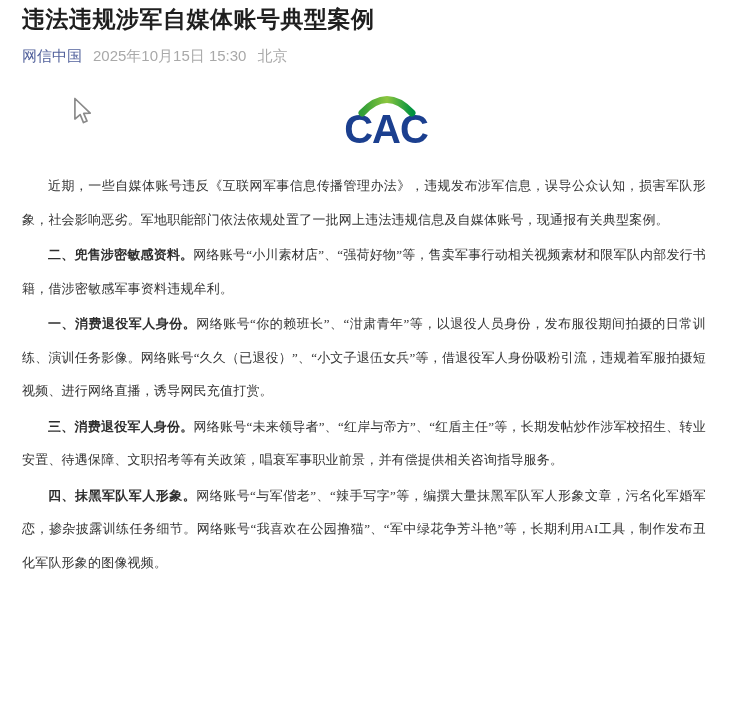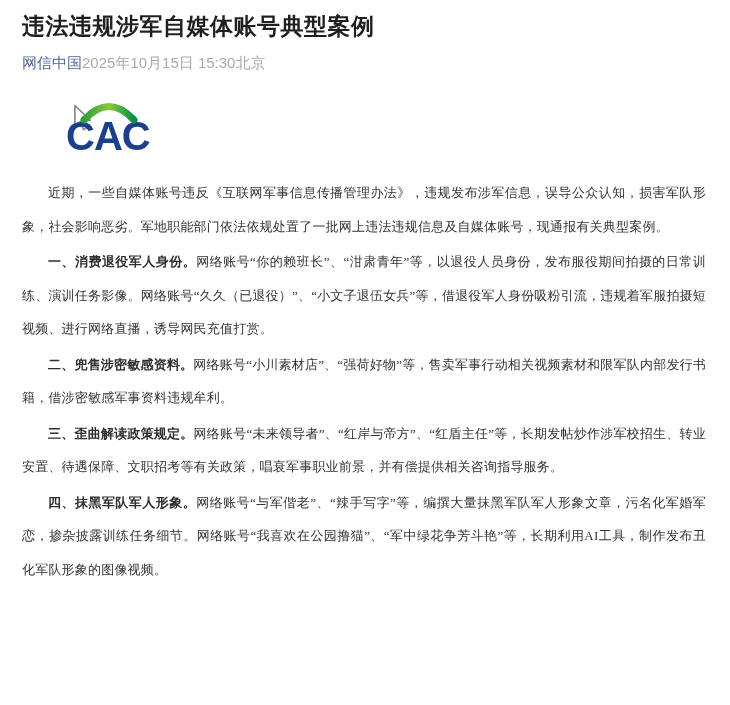--- a/index.html
+++ b/index.html
@@ -13,48 +13,49 @@
   }
   .page {
     box-sizing: border-box;
     width: 730px;
     height: 705px;
     padding: 0 24px 0 22px;
     background: #ffffff;
   }
   .title {
     margin: 0;
-    padding-top: 11px;
+    padding-top: 4px;
     font-size: 23px;
     line-height: 30px;
     font-weight: bold;
     color: #1f1f1f;
     letter-spacing: 0.5px;
   }
   .meta {
     margin-top: 13px;
     font-size: 15px;
     color: #a9a9a9;
     display: flex;
     align-items: baseline;
+    gap: 11px;
     white-space: nowrap;
   }
   .meta .source {
     color: #53629c;
     text-decoration: none;
     cursor: pointer;
   }
   .banner {
     position: relative;
     height: 92px;
     margin-top: 9px;
     background: #ffffff;
     display: flex;
     align-items: center;
-    justify-content: flex-start;
+    justify-content: center;
     gap: 42px;
     cursor: pointer;
   }
   .cursor-wrap {
     position: absolute;
     left: 48px;
     top: 22px;
   }
   .logo {
     position: relative;
@@ -129,19 +130,19 @@
           </linearGradient>
         </defs>
         <path d="M5 18 Q30 -9 55 18" fill="none" stroke="url(#arcg)" stroke-width="7" stroke-linecap="round"></path>
       </svg>
       <span class="logo-text">CAC</span>
     </span>
   </div>
 
   <div class="body-text">
     <p class="para"><b class="lead"></b><span>近期，一些自媒体账号违反《互联网军事信息传播管理办法》，违规发布涉军信息，误导公众认知，损害军队形象，社会影响恶劣。军地职能部门依法依规处置了一批网上违法违规信息及自媒体账号，现通报有关典型案例。</span></p>
+    <p class="para"><b class="lead">二、兜售涉密敏感资料。</b><span>网络账号“小川素材店”、“强荷好物”等，售卖军事行动相关视频素材和限军队内部发行书籍，借涉密敏感军事资料违规牟利。</span></p>
     <p class="para"><b class="lead">一、消费退役军人身份。</b><span>网络账号“你的赖班长”、“泔肃青年”等，以退役人员身份，发布服役期间拍摄的日常训练、演训任务影像。网络账号“久久（已退役）”、“小文子退伍女兵”等，借退役军人身份吸粉引流，违规着军服拍摄短视频、进行网络直播，诱导网民充值打赏。</span></p>
-    <p class="para"><b class="lead">二、兜售涉密敏感资料。</b><span>网络账号“小川素材店”、“强荷好物”等，售卖军事行动相关视频素材和限军队内部发行书籍，借涉密敏感军事资料违规牟利。</span></p>
-    <p class="para"><b class="lead">三、歪曲解读政策规定。</b><span>网络账号“未来领导者”、“红岸与帝方”、“红盾主任”等，长期发帖炒作涉军校招生、转业安置、待遇保障、文职招考等有关政策，唱衰军事职业前景，并有偿提供相关咨询指导服务。</span></p>
+    <p class="para"><b class="lead">三、消费退役军人身份。</b><span>网络账号“未来领导者”、“红岸与帝方”、“红盾主任”等，长期发帖炒作涉军校招生、转业安置、待遇保障、文职招考等有关政策，唱衰军事职业前景，并有偿提供相关咨询指导服务。</span></p>
     <p class="para"><b class="lead">四、抹黑军队军人形象。</b><span>网络账号“与军偕老”、“辣手写字”等，编撰大量抹黑军队军人形象文章，污名化军婚军恋，掺杂披露训练任务细节。网络账号“我喜欢在公园撸猫”、“军中绿花争芳斗艳”等，长期利用AI工具，制作发布丑化军队形象的图像视频。</span></p>
   </div>
 
 </div>
 
 </body></html>

